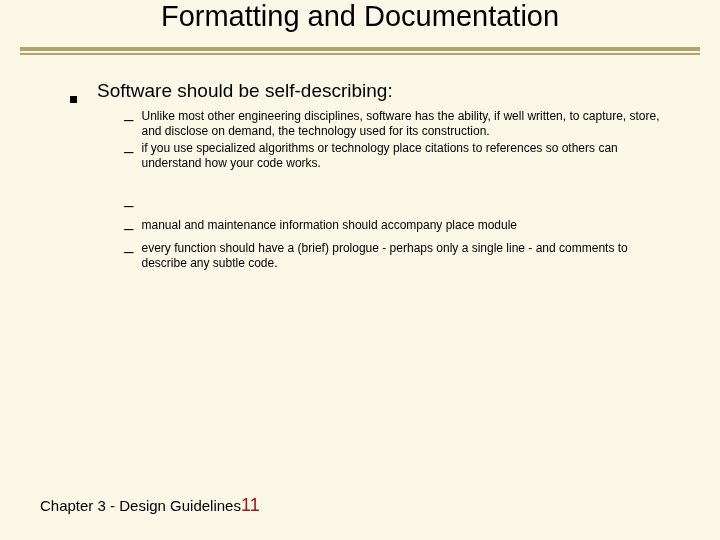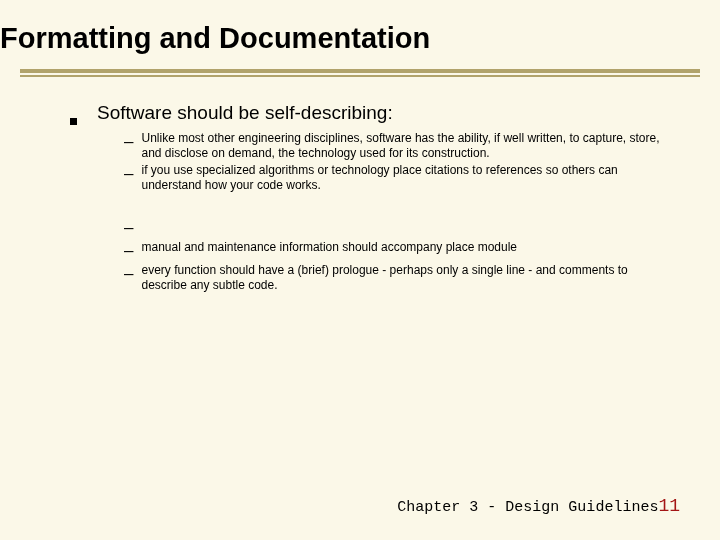--- a/index.html
+++ b/index.html
@@ -9,25 +9,25 @@
     font-family: Verdana, Geneva, sans-serif;
     position: relative;
     color: #000;
   }
   .slide {
     width: 720px;
     height: 540px;
     position: relative;
   }
   .title {
+    text-align: center;
     font-family: "Trebuchet MS", Verdana, sans-serif;
-    font-weight: bold;
+    font-weight: normal;
     font-size: 29px;
     color: #000;
-    padding-top: 22px;
     padding-bottom: 10px;
   }
   .rule1 {
     height: 4px;
     background: #b1a36b;
     margin: 4px 20px 0 20px;
   }
   .rule2 {
     height: 2px;
     background: #b1a36b;
@@ -79,23 +79,23 @@
     font-size: 12px;
     color: #000;
     line-height: 1.25;
   }
   .footer {
     position: absolute;
     bottom: 24px;
     left: 40px;
     right: 40px;
     display: flex;
-    justify-content: flex-end;
+    justify-content: flex-start;
     align-items: baseline;
-    font-family: Liberation Mono, monospace;
+    font-family: Liberation Sans, sans-serif;
   }
   .footer-left {
     font-size: 15px;
     color: #000;
   }
   .footer-right {
     font-size: 18px;
     color: #a31515;
   }
 </style>

